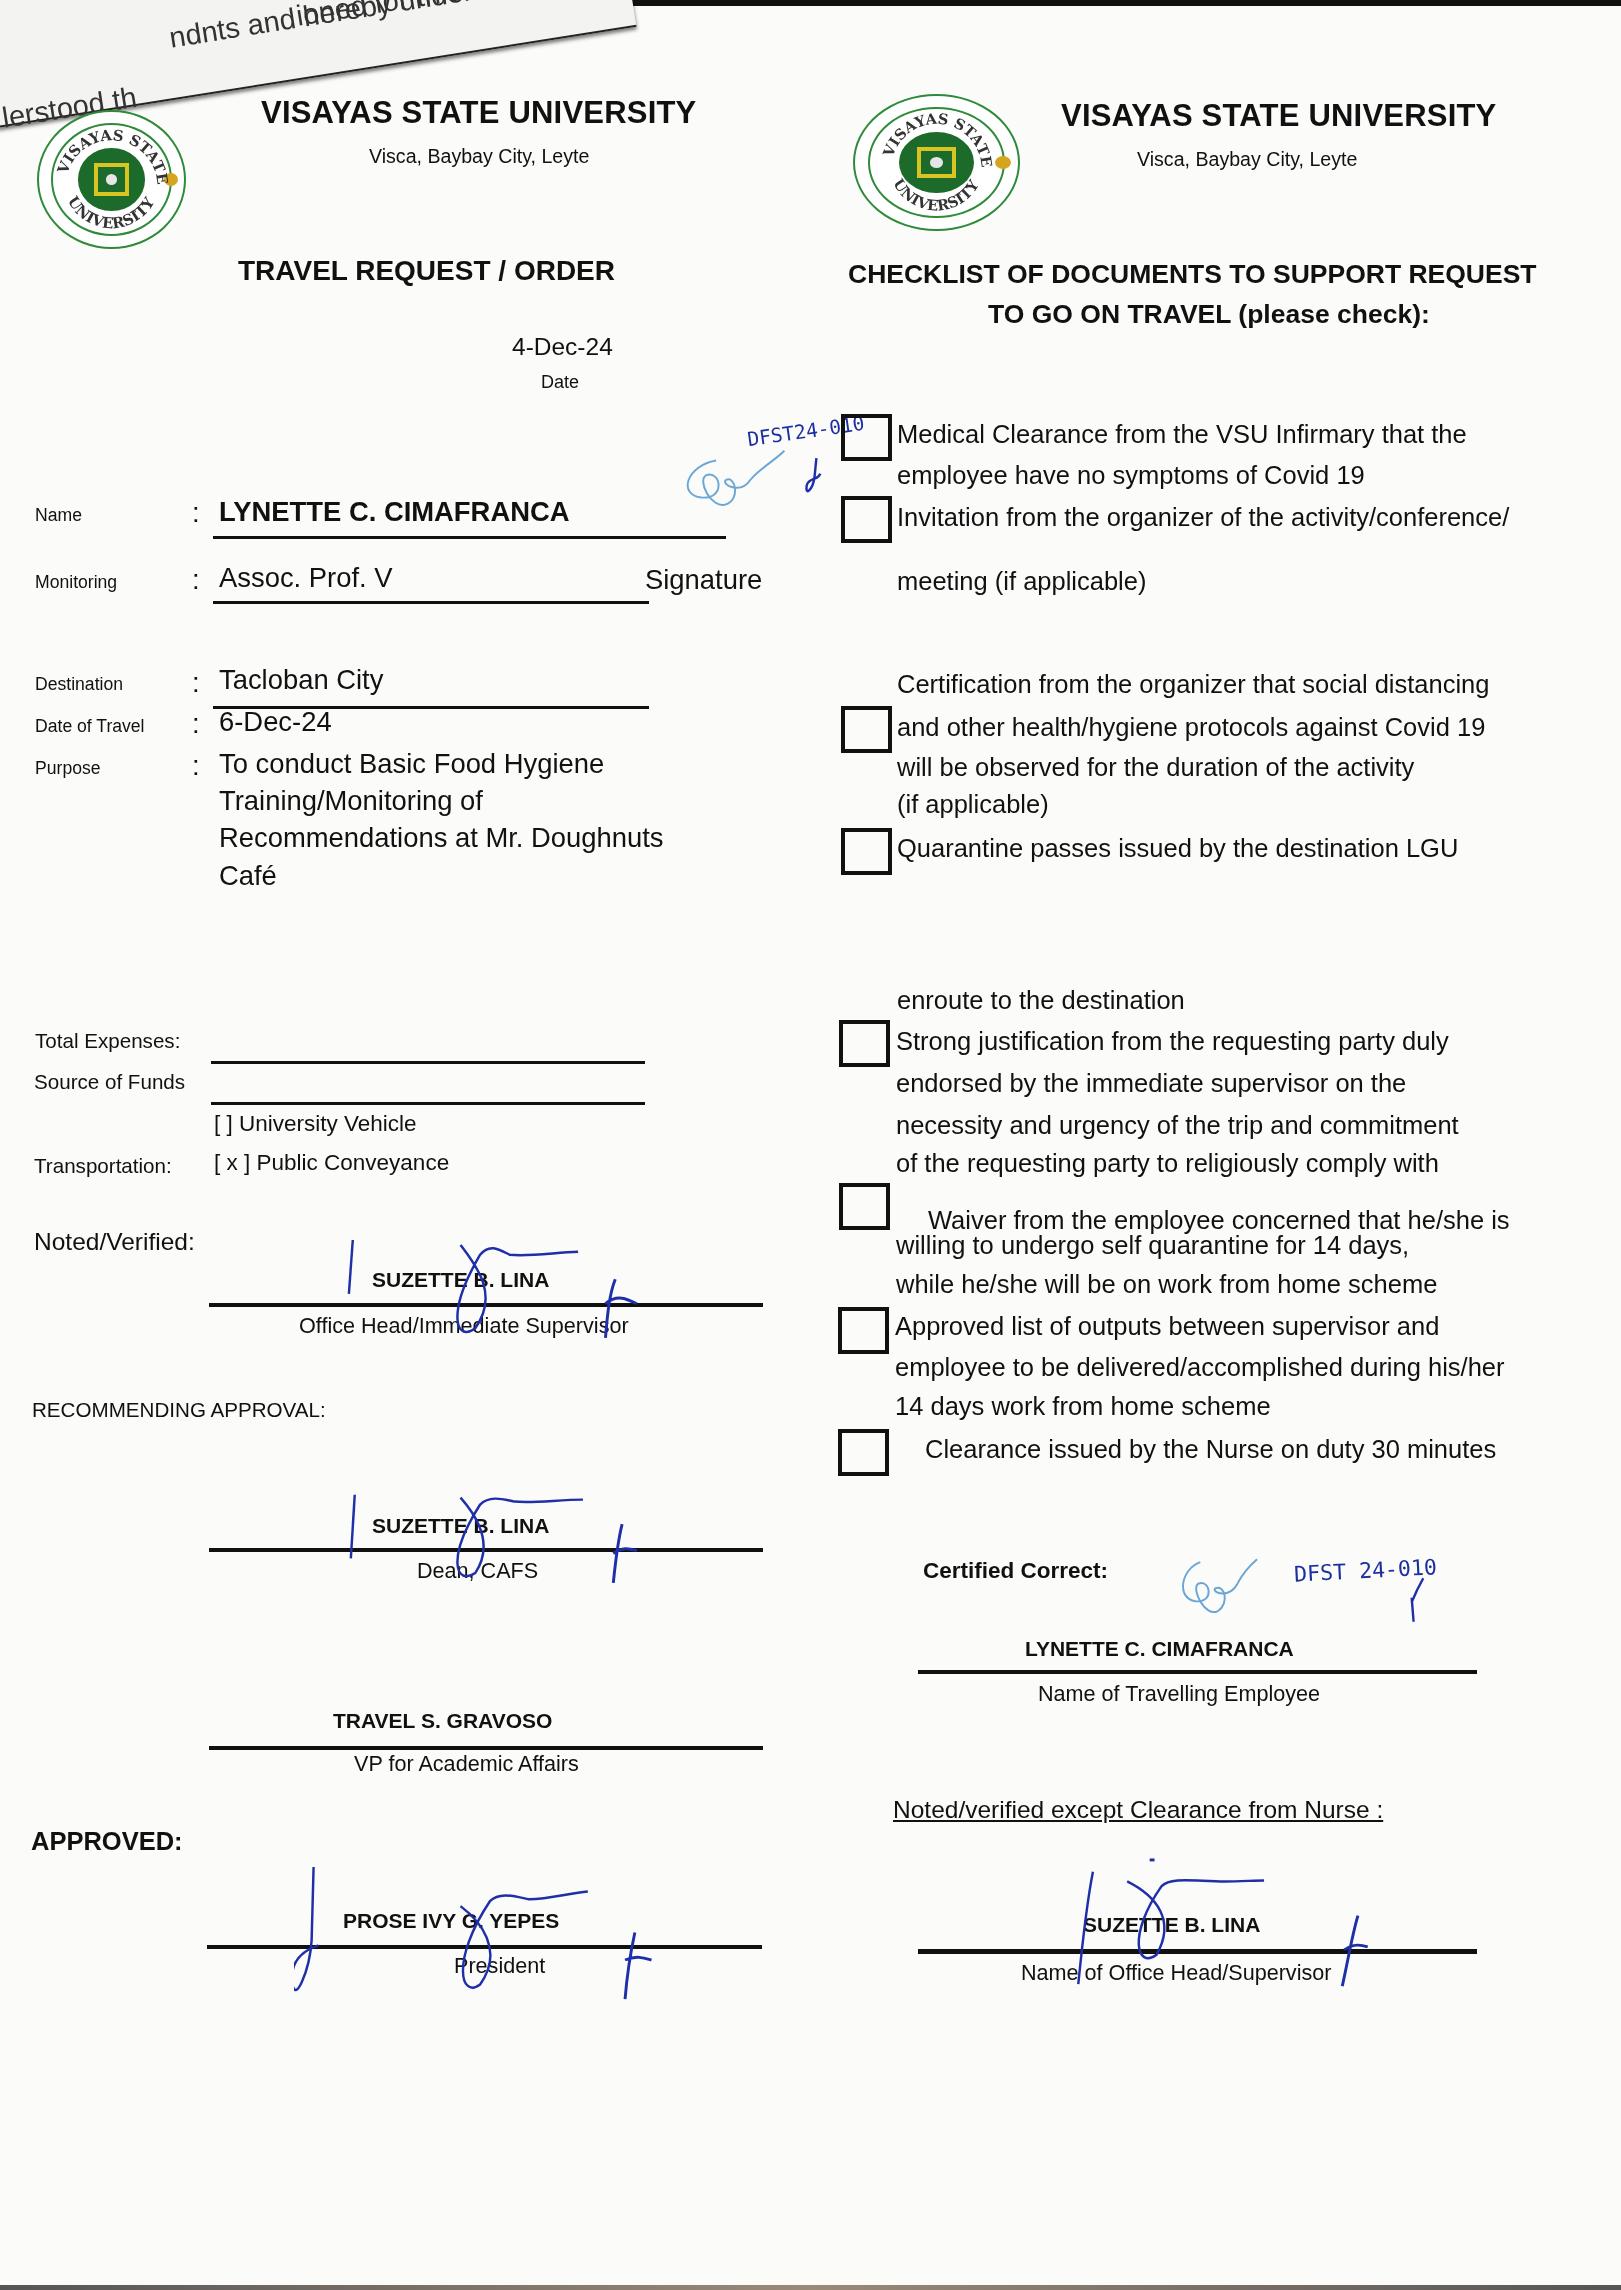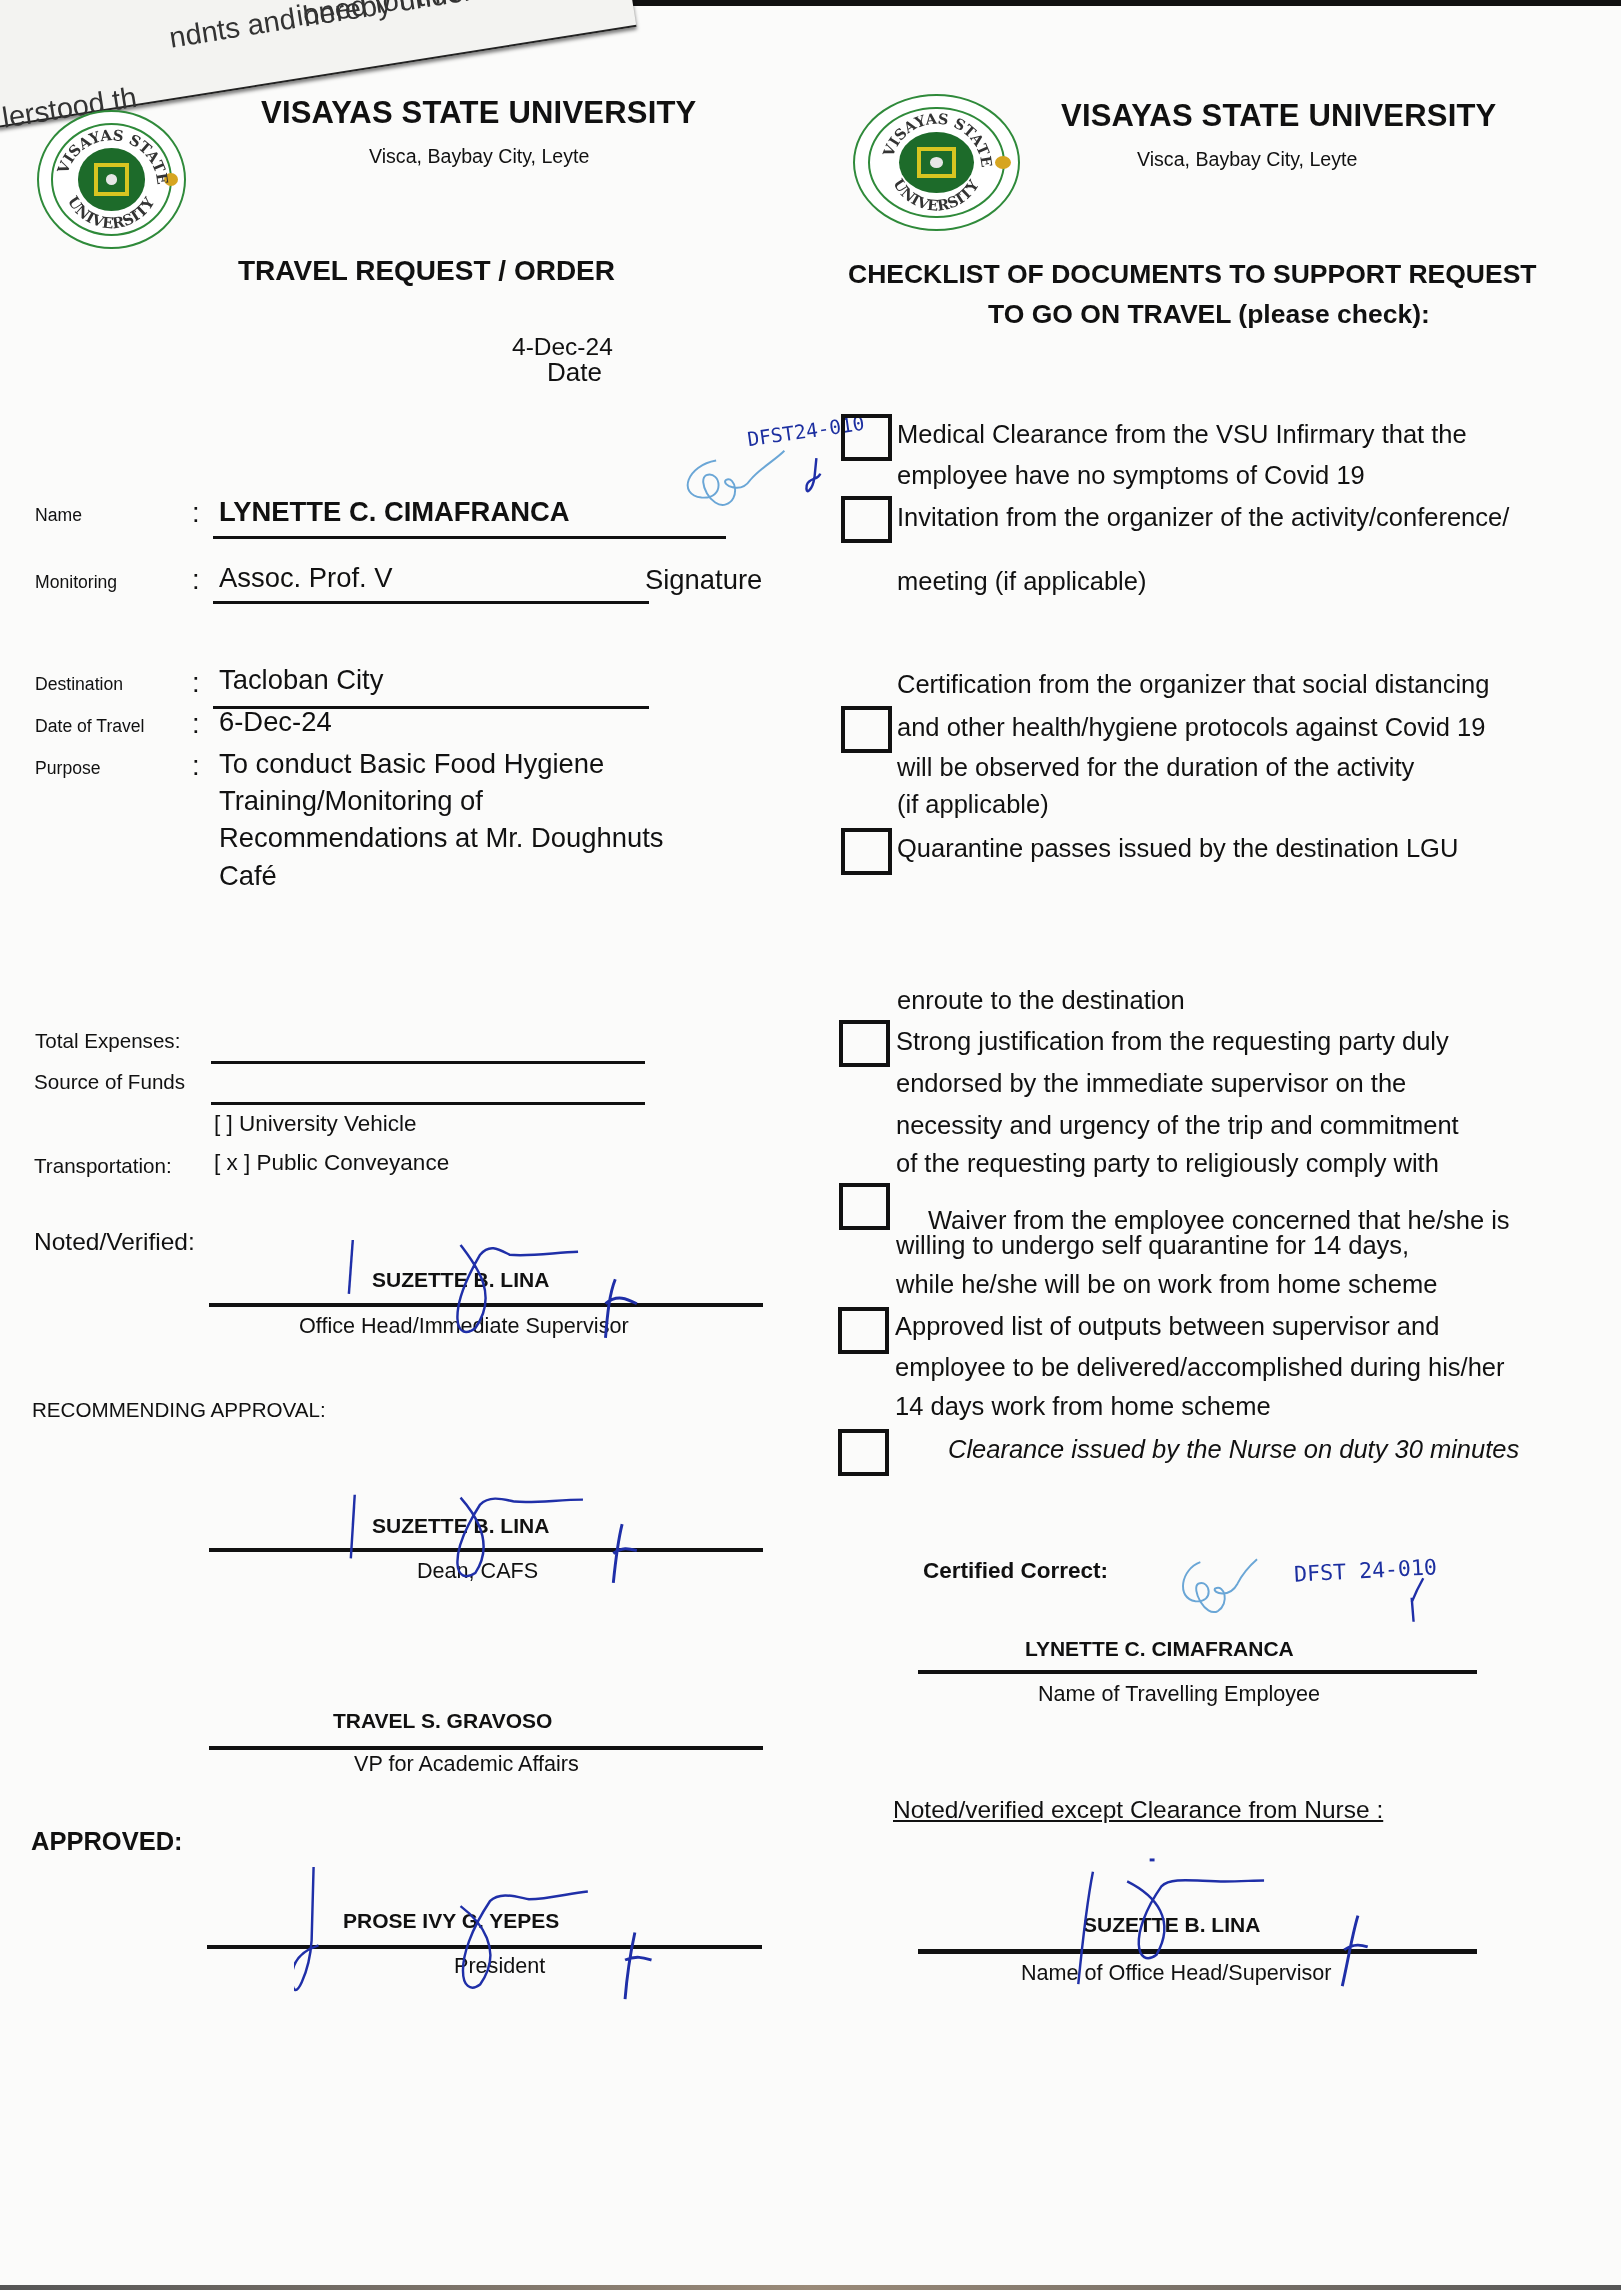--- a/index.html
+++ b/index.html
@@ -73,21 +73,21 @@
       </defs>
     <text font-size="11" font-weight="bold" fill="#333" font-family="DejaVu Serif, serif"><textPath href="#arcR1" startOffset="8%">VISAYAS STATE</textPath></text>
     <text font-size="11" font-weight="bold" fill="#333" font-family="DejaVu Serif, serif"><textPath href="#arcR2" startOffset="14%">UNIVERSITY</textPath></text>
   </svg>
 </div>
 <div class="abs univ-title" style="left:1061px; top:98px;">VISAYAS STATE UNIVERSITY</div>
 <div class="abs univ-sub" style="left:1137px; top:148px;">Visca, Baybay City, Leyte</div>
 
 <div class="abs section-title" style="left:238px; top:255px;">TRAVEL REQUEST / ORDER</div>
 <div class="abs val" style="left:512px; top:333px; font-size:24.5px;">4-Dec-24</div>
-<div class="abs val" style="left:541px; top:357px; font-size:26px;margin-left:6px;">Date</div>
+<div class="abs val" style="left:541px; top:372px; font-size:18px;">Date</div>
 
 <div class="abs section-title" style="left:848px; top:259px; font-size:26.5px;">CHECKLIST OF DOCUMENTS TO SUPPORT REQUEST</div>
 <div class="abs section-title" style="left:988px; top:299px; font-size:26.5px;">TO GO ON TRAVEL (please check):</div>
 
 <svg class="ink" style="left:667px; top:441px; width:147px; height:78px;" viewBox="0 0 150 80">
   <path d="M50,20 C20,25 10,55 35,58 C60,60 55,30 40,35 C30,40 45,70 60,65 C75,60 70,35 60,40 C55,45 75,55 85,40 C95,28 110,20 120,10" fill="none" stroke="#6aa6d6" stroke-width="2"></path>
 </svg>
 <div class="stamp-text" style="left:747px; top:420px; transform:rotate(-8deg);">DFST24-010</div>
 <svg class="ink" style="left:799px; top:456px; width:29px; height:44px;" viewBox="0 0 30 45">
     <path d="M18,2 L16,22 C14,35 6,42 8,30 C10,22 20,25 22,18" fill="none" stroke="#1f2fa8" stroke-width="2.5"></path>
@@ -192,21 +192,21 @@
 <div class="abs chk-text" style="left:928px; top:1190px;margin-top:16px;">Waiver from the employee concerned that he/she is</div>
 <div class="abs chk-text" style="left:896px; top:1231px;">willing to undergo self quarantine for 14 days,</div>
 <div class="abs chk-text" style="left:896px; top:1270px;">while he/she will be on work from home scheme</div>
 
 <div class="box" style="left:838px; top:1307px;"></div>
 <div class="abs chk-text" style="left:895px; top:1312px;">Approved list of outputs between supervisor and</div>
 <div class="abs chk-text" style="left:895px; top:1353px;">employee to be delivered/accomplished during his/her</div>
 <div class="abs chk-text" style="left:895px; top:1392px;">14 days work from home scheme</div>
 
 <div class="box" style="left:838px; top:1429px;"></div>
-<div class="abs chk-text" style="left:948px; top:1435px;font-style:italic;">Clearance issued by the Nurse on duty 30 minutes</div>
+<div class="abs chk-text" style="left:925px; top:1435px;">Clearance issued by the Nurse on duty 30 minutes</div>
 
 <div class="abs" style="left:923px; top:1558px; font-size:22.5px; font-weight:bold;">Certified Correct:</div>
 <svg class="ink" style="left:1171px; top:1554px; width:88px; height:74px;" viewBox="0 0 90 75">
   <path d="M30,8 C10,15 5,45 25,48 C45,50 40,25 28,30 C20,35 35,65 48,58 C60,50 55,30 45,35 C42,40 60,45 68,30 C72,22 80,12 88,5" fill="none" stroke="#6aa6d6" stroke-width="2"></path>
 </svg>
 <div class="stamp-text" style="left:1294px; top:1558px; transform:rotate(-3deg); font-size:21.6px;">DFST 24-010</div>
 <svg class="ink" style="left:1402px; top:1573px; width:29px; height:54px;" viewBox="0 0 30 55">
     <path d="M12,50 L10,25 M10,30 C14,20 18,12 22,5" fill="none" stroke="#1f2fa8" stroke-width="2.5"></path>
   </svg>
 <div class="abs sig-name" style="left:1025px; top:1637px;">LYNETTE C. CIMAFRANCA</div>

